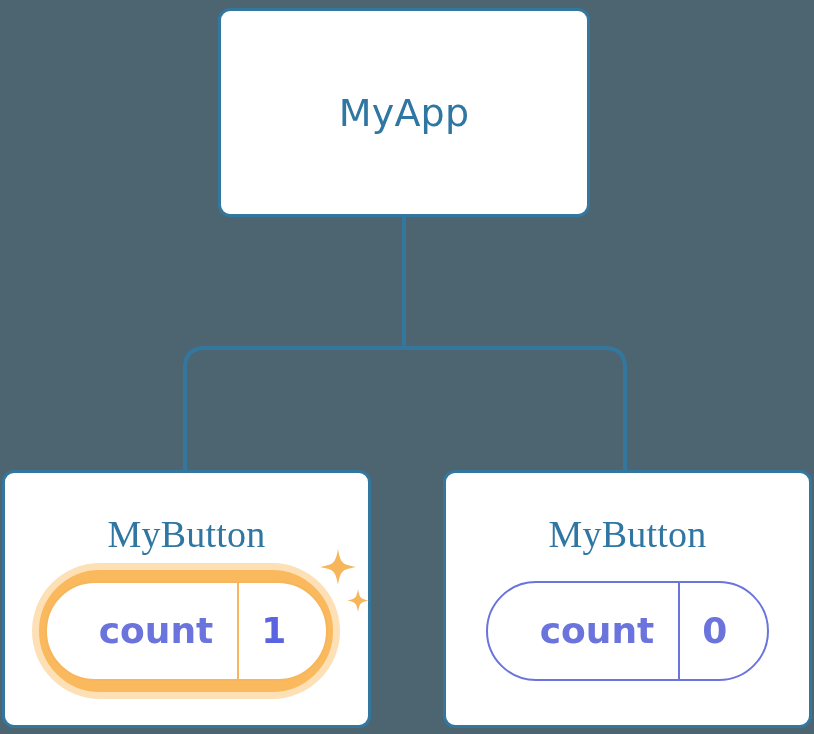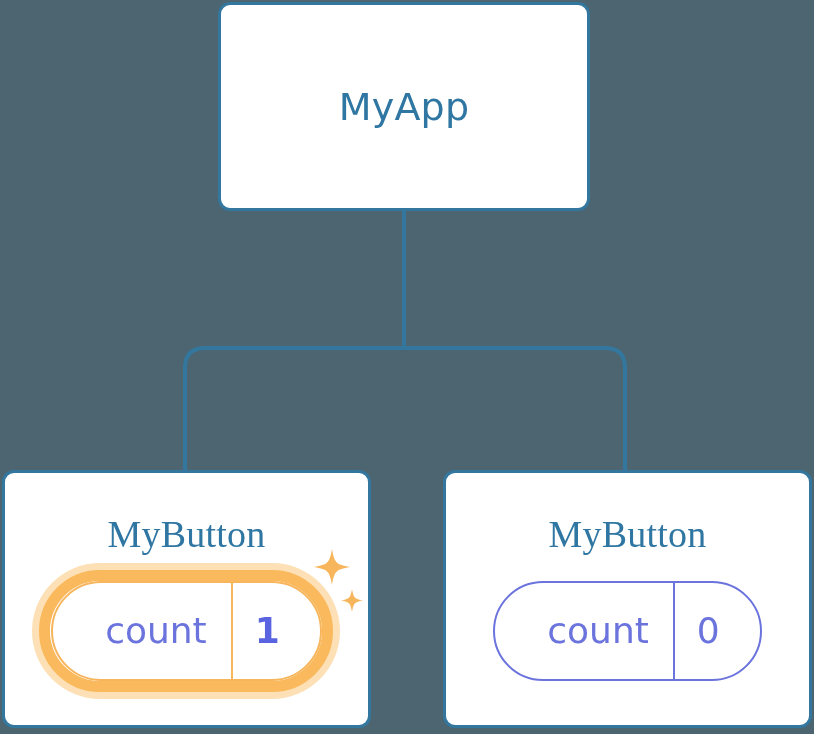--- a/index.html
+++ b/index.html
@@ -47,21 +47,21 @@
     font-size: 38px;
     font-weight: 400;
     letter-spacing: 0.2px;
     line-height: 1;
     white-space: nowrap;
   }
 
   
   #card-root {
     left: 218px;
-    top: 2px;
+    top: 8px;
     width: 372px;
     height: 209px;
     justify-content: center;
   }
 
   
   #card-child-left {
     left: 2px;
     top: 470px;
     width: 369px;
@@ -100,21 +100,21 @@
     z-index: 3;
   }
 
   .pill-key,
   .pill-val {
     display: flex;
     align-items: center;
     justify-content: center;
     color: #6b73dd;
     font-size: 36px;
-    font-weight: 400;
+    font-weight: 700;
     line-height: 1;
     white-space: nowrap;
   }
   .pill-key {
     padding: 0 24px 0 52px;
   }
   .pill-val {
     padding: 0 40px 0 22px;
     border-left: 2.5px solid #6b73dd;
   }

